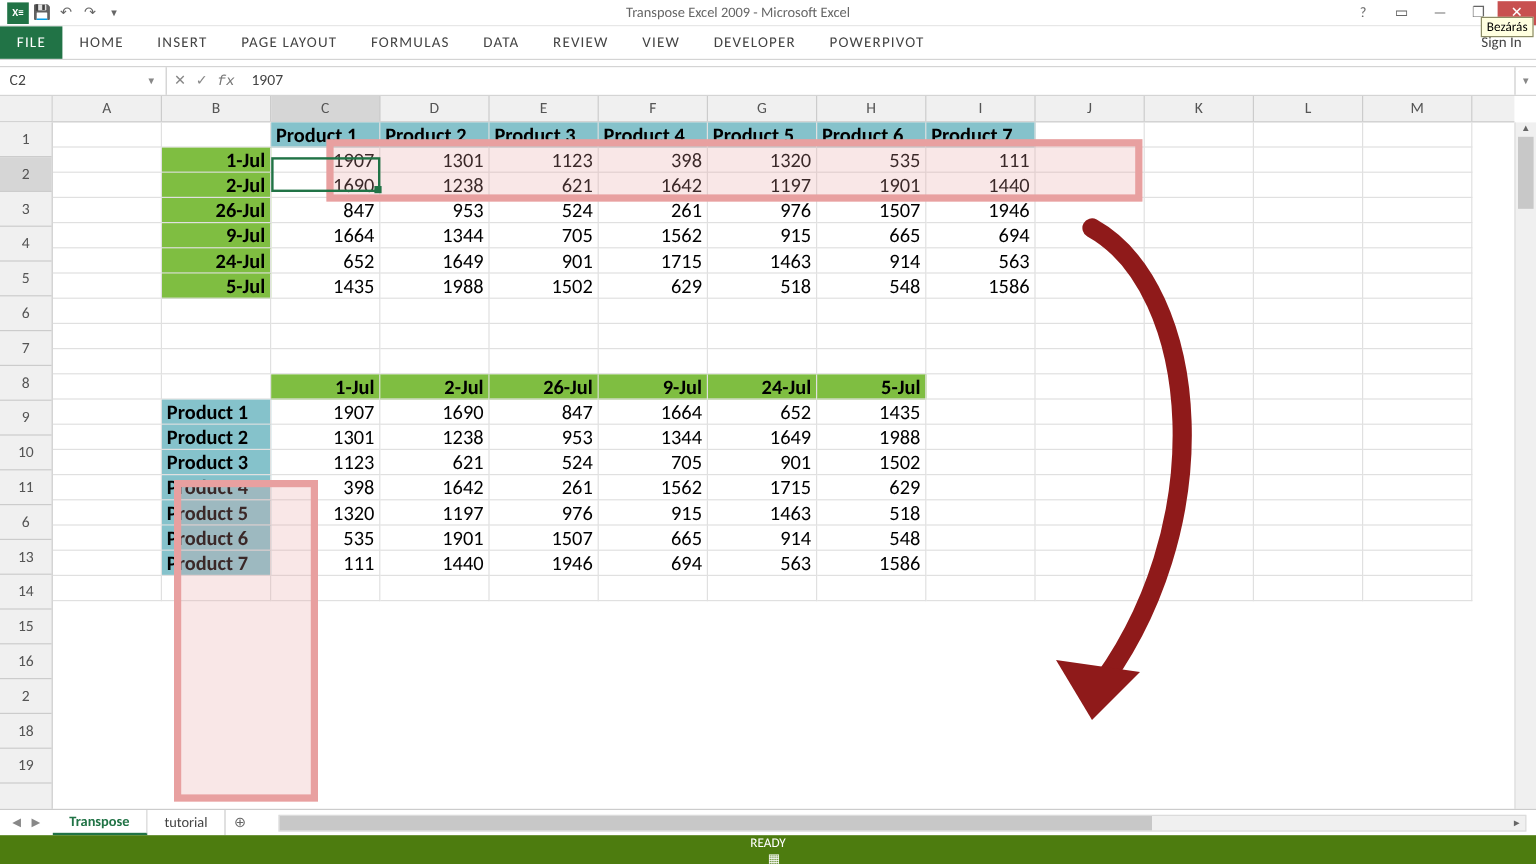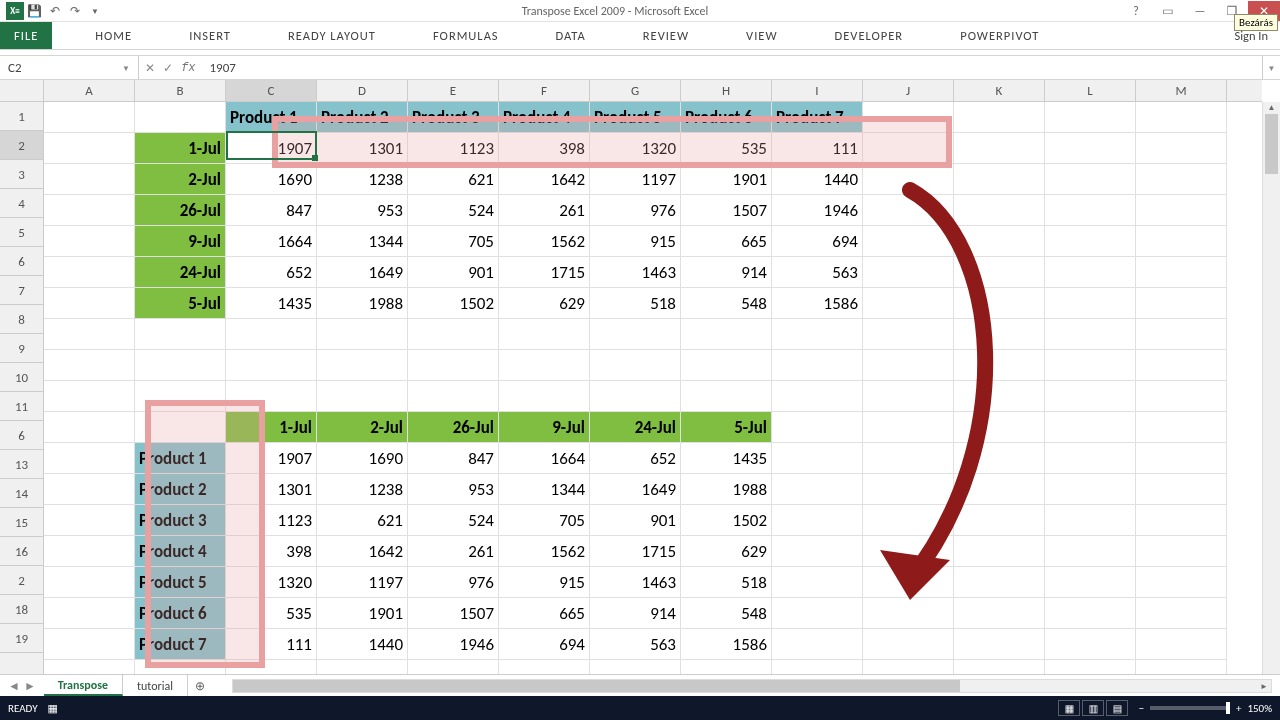--- a/index.html
+++ b/index.html
@@ -8,21 +8,21 @@
 .top { height:22px; background:#fff; display:flex; align-items:center; border-bottom:1px solid #e1e1e1;}
 .top .qat { display:flex; gap:2px; padding:0 6px; align-items:center;}
 .qat .ico { width:18px; height:18px; display:flex; align-items:center; justify-content:center; font-size:12px; color:#666;}
 .qat .excel-ico { background:#217346; color:#fff; font-weight:bold; font-size:9px; width:18px; height:18px; display:flex; align-items:center; justify-content:center;}
 .top .title { flex:1; text-align:center; color:#666; font-size:12px; }
 .top .wctrls { display:flex; gap:0; }
 .wctrls .b { width:32px; height:20px; display:flex; align-items:center; justify-content:center; font-size:12px; color:#666; border:1px solid transparent; }
 .wctrls .b:last-child { background:#c85050; color:#fff; }
 .tooltip { position:absolute; right:2px; top:14px; background:#ffffe0; border:1px solid #8b8b65; font-size:11px; padding:1px 4px; z-index:50;}
 
-.ribbon { height:28px; background:#fff; display:flex; align-items:stretch; border-bottom:1px solid #d4d4d4;gap:29px;}
+.ribbon { height:28px; background:#fff; display:flex; align-items:stretch; border-bottom:1px solid #d4d4d4;}
 .tab { padding:0 14px; display:flex; align-items:center; color:#444; font-size:12.5px; letter-spacing:1px; }
 .tab.file { background:#217346; color:#fff; }
 .tab.signin { margin-left:auto; padding-right:12px; letter-spacing:0;}
 .collapse-area { height:6px; border-bottom:1px solid #d4d4d4;}
 
 .fbar { height:24px; display:flex; align-items:center; border-bottom:1px solid #d4d4d4; font-size:13px;}
 .namebox { width:139px; border-right:1px solid #ccc; height:100%; display:flex; align-items:center; padding:0 8px; color:#444; position:relative;}
 .namebox .dd { margin-left:auto; font-size:8px; color:#888;}
 .fxbtns { display:flex; align-items:center; padding:0 6px; gap:8px; color:#888; font-size:12px;}
 .fxbtns .fx { font-style:italic; font-family:Liberation Mono, monospace; color:#777;}
@@ -31,21 +31,21 @@
 
 .grid-wrap { position:relative; height:614px; overflow:hidden; }
 .corner { position:absolute; left:0; top:0; width:44px; height:22px; background:#f0f0f0; border-right:1px solid #ccc; border-bottom:1px solid #ccc;}
 .colhdrs { position:absolute; left:44px; top:0; right:18px; height:22px; display:flex; background:#f0f0f0; border-bottom:1px solid #ccc;}
 .ch { width:91px; border-right:1px solid #ccc; display:flex; align-items:center; justify-content:center; font-size:13px; color:#555;}
 .ch.active { background:#d6d6d6; }
 .rowhdrs { position:absolute; left:0; top:22px; width:44px; bottom:0; background:#f0f0f0; border-right:1px solid #ccc;}
 .rh { height:29px; border-bottom:1px solid #ccc; display:flex; align-items:center; justify-content:center; font-size:13px; color:#555;}
 .rh.active { background:#d6d6d6;}
 .cells { position:absolute; left:44px; top:22px; right:18px; bottom:0; }
-.row { height:31px; display:flex; }
+.row { height:21px; display:flex; }
 .c { width:91px; border-right:1px solid #e0e0e0; border-bottom:1px solid #e0e0e0; display:flex; align-items:center; padding:0 4px; font-size:17px; font-family:Calibri,Arial,sans-serif; color:#000;}
 .c.r { justify-content:flex-end; }
 .c.b { font-weight:bold; }
 .c.green { background:#7fbe41; }
 .c.blue { background:#85c2cb; }
 
 .active-cell { position:absolute; border:2px solid #217346; pointer-events:none; width:91px; height:29px; left:226px; top:51px; z-index:5;}
 .active-cell::after { content:""; position:absolute; right:-3px; bottom:-3px; width:6px; height:6px; background:#217346;}
 
 .vscroll { position:absolute; right:0; top:22px; width:18px; bottom:0; background:#f0f0f0; border-left:1px solid #dcdcdc;}
@@ -55,21 +55,21 @@
 
 .sheetrow { position:absolute; bottom:24px; left:0; right:0; height:22px; display:flex; align-items:center; background:#fff; border-top:1px solid #ccc; font-size:12px;}
 .sheetrow .nav { display:flex; gap:4px; padding:0 8px; color:#888;}
 .sheetrow .stab { padding:0 14px; height:100%; display:flex; align-items:center; border-right:1px solid #ccc; color:#444; background:#fff;}
 .sheetrow .stab.active { border-bottom:2px solid #217346; color:#217346; background:#fff; font-weight:600;}
 .sheetrow .add { width:24px; text-align:center; color:#666;}
 .sheetrow .hscroll { flex:1; display:flex; align-items:center; margin-left:20px; margin-right:8px; height:14px; background:#f0f0f0; position:relative; border:1px solid #dcdcdc;}
 .sheetrow .hscroll .th { position:absolute; left:0; top:0; bottom:0; width:70%; background:#c8c8c8;}
 .sheetrow .hscroll .ar { width:14px; text-align:center; font-size:8px; color:#666;}
 
-.status { position:absolute; bottom:0; left:0; right:0; height:24px; background:#0f172a; color:#fff; display:flex; align-items:center; font-size:11px; padding:0 8px;}
+.status { position:absolute; bottom:0; left:0; right:0; height:24px; background:#4d7c0f; color:#fff; display:flex; align-items:center; font-size:11px; padding:0 8px;flex-direction:column;}
 .status .spacer{flex:1}
 .status .views { display:flex; gap:2px;}
 .status .v { width:22px; height:16px; border:1px solid rgba(255,255,255,.3); display:flex; align-items:center; justify-content:center; font-size:10px;}
 .status .zoom { display:flex; align-items:center; gap:6px; margin-left:10px;}
 .status .zline { width:80px; height:4px; background:rgba(255,255,255,.3); position:relative;}
 .status .zline .zt { position:absolute; right:0; top:-4px; width:4px; height:12px; background:#fff;}
 
 .hl { position:absolute; border:6px solid #e8a0a0; background:rgba(232,160,160,.25); pointer-events:none; z-index:3;}
 .hl.top-h { left:272px; top:116px; width:680px; height:52px; }
 .hl.left-v { left:145px; top:400px; width:120px; height:268px; }
@@ -95,21 +95,21 @@
     <div class="b">❐</div>
     <div class="b">✕</div>
   </div>
 </div>
 <div class="tooltip">Bezárás</div>
 
 <div class="ribbon">
   <div class="tab file">FILE</div>
   <div class="tab">HOME</div>
   <div class="tab">INSERT</div>
-  <div class="tab">READY LAYOUT</div>
+  <div class="tab">PAGE LAYOUT</div>
   <div class="tab">FORMULAS</div>
   <div class="tab">DATA</div>
   <div class="tab">REVIEW</div>
   <div class="tab">VIEW</div>
   <div class="tab">DEVELOPER</div>
   <div class="tab">POWERPIVOT</div>
   <div class="tab signin">Sign In</div>
 </div>
 <div class="collapse-area"></div>
 

